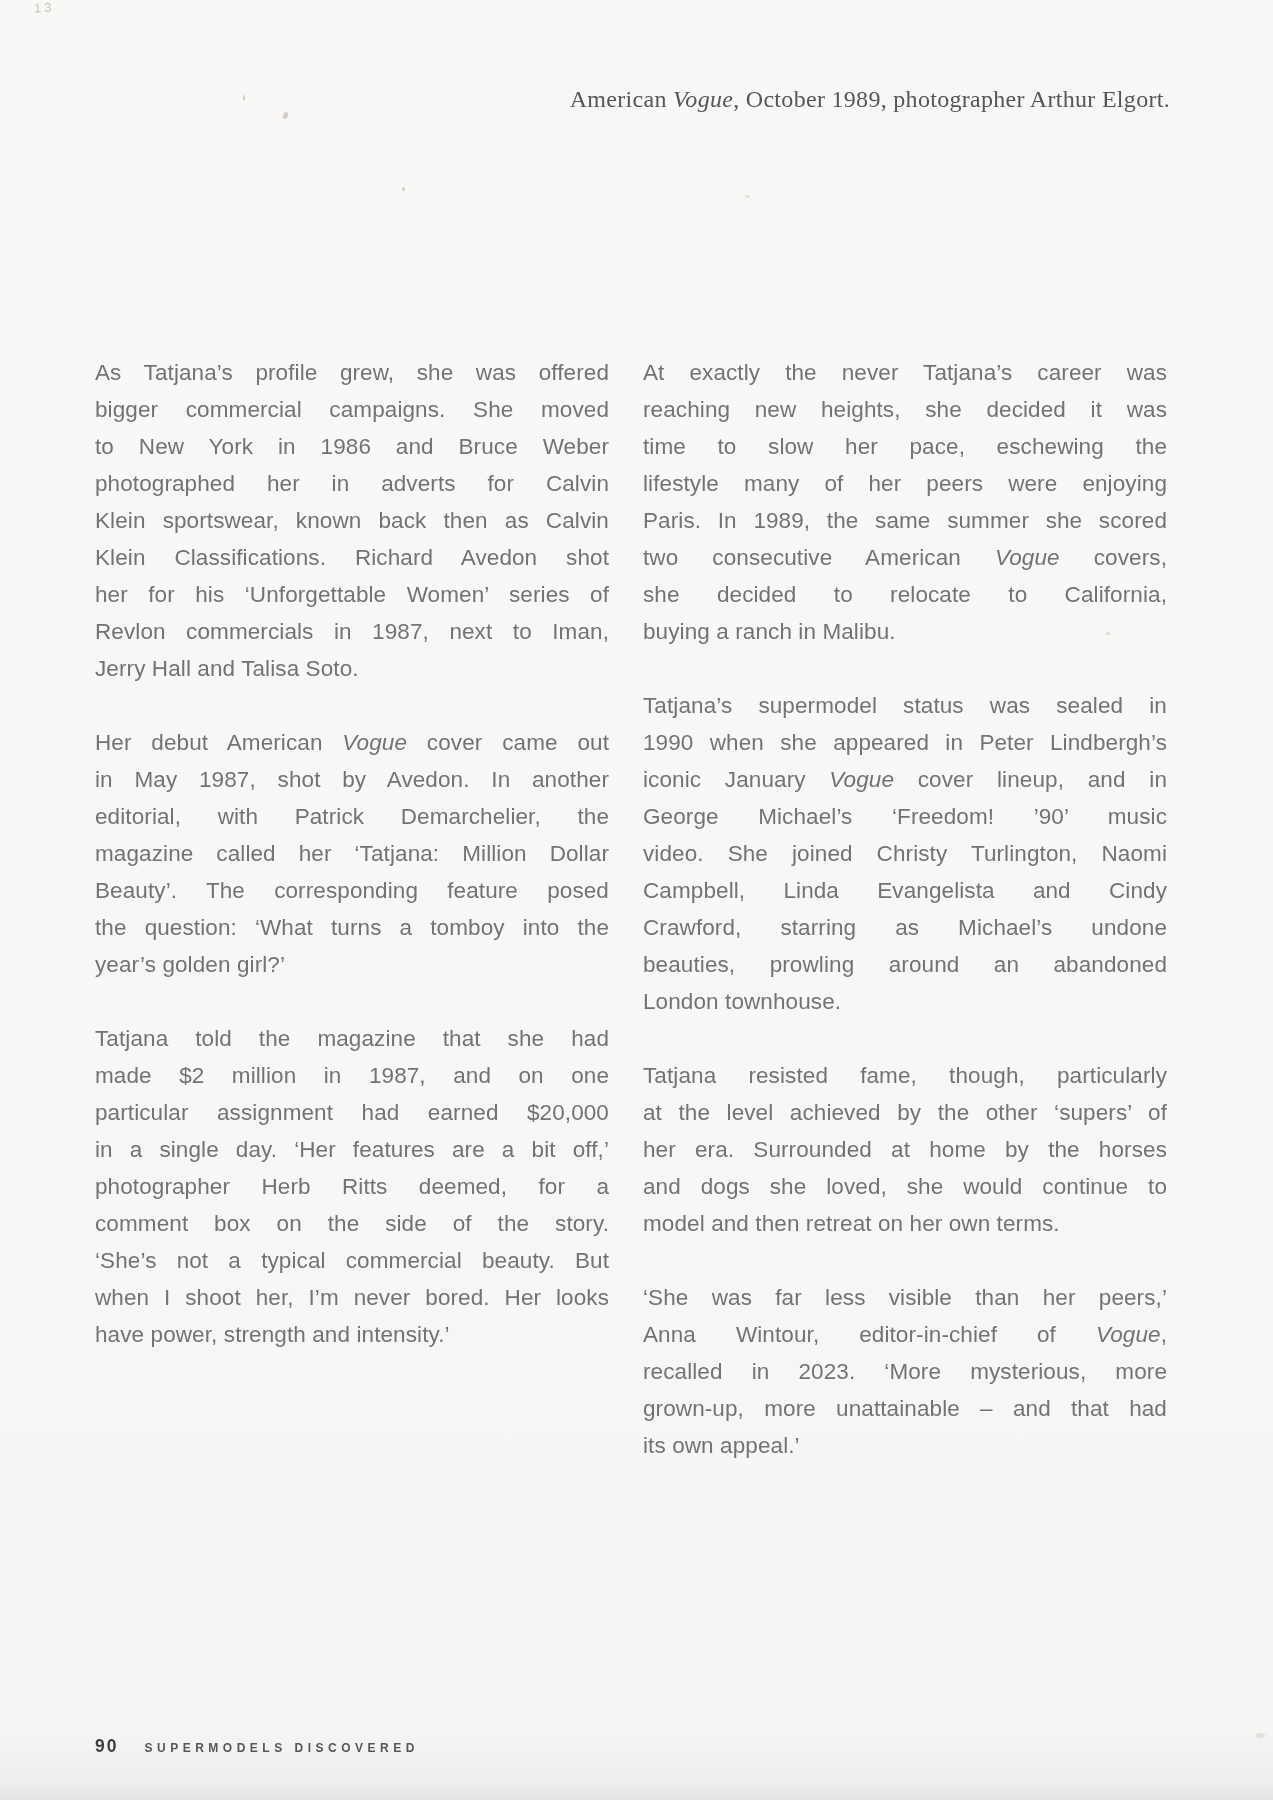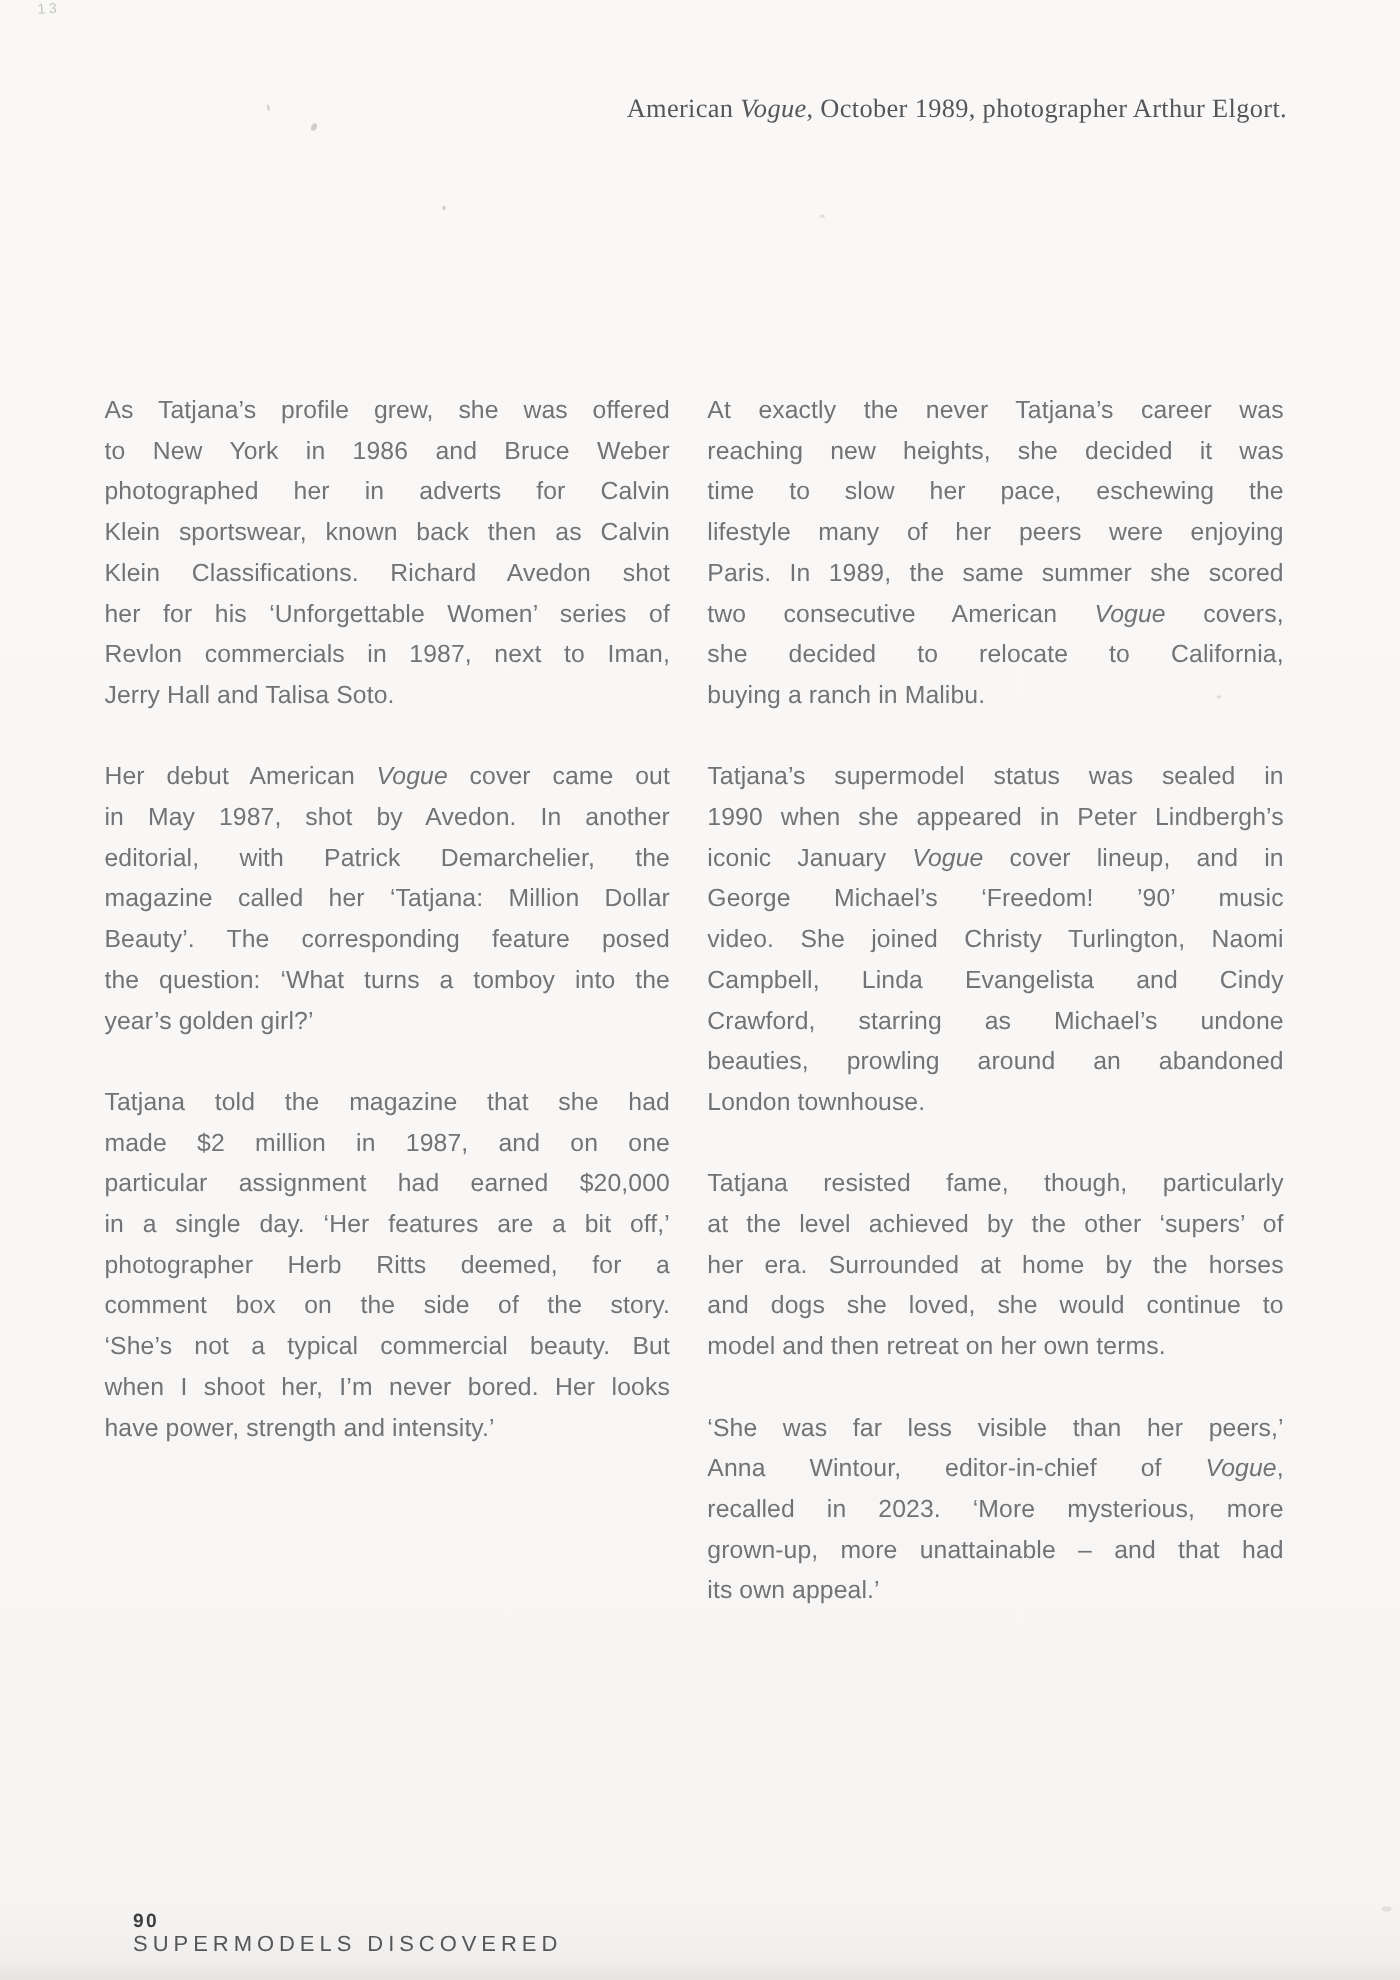--- a/index.html
+++ b/index.html
@@ -30,28 +30,28 @@
     letter-spacing:0.1px;
   }
   .col-left  { left:95px;  width:514px; }
   .col-right { left:643px; width:524px; }
   .para { margin:0 0 37px 0; }
   .ln { text-align:justify; text-align-last:justify; height:37px; overflow:hidden; }
   .ln.last { text-align-last:auto; }
   .it { font-style:italic; }
   .footer {
     position:absolute; left:95px; top:1736px;
-    display:flex; align-items:baseline;flex-direction:column;
+    display:flex; align-items:baseline;
   }
   .footer .pagenum {
     font-size:17.5px; font-weight:bold; letter-spacing:2px; color:#3d3e41;
   }
   .footer .booktitle {
     margin-left:26px;
-    font-size:20px; letter-spacing:4.5px; color:#55565a;
+    font-size:12px; letter-spacing:4.5px; color:#55565a;font-weight:bold;
   }
   .speckle { position:absolute; background:#a9a49c; opacity:0.5; border-radius:50%; }
   .sp1 { left:283px; top:112px; width:5px; height:7px; transform:rotate(25deg); }
   .sp2 { left:402px; top:187px; width:3px; height:4px; }
   .sp3 { left:243px; top:95px;  width:2px; height:6px; transform:rotate(-10deg); }
   .sp4 { left:745px; top:195px; width:5px; height:3px; opacity:0.3; }
   .sp5 { left:1106px; top:632px; width:4px; height:3px; opacity:0.35; }
   .sp6 { left:1256px; top:1733px; width:9px; height:5px; opacity:0.25; }
 </style>
 </head>
@@ -59,20 +59,21 @@
 
 <div class="page">
 
   <div class="pencil-mark">13</div>
 
   <div class="caption"><span>American </span><span class="it">Vogue</span><span>, October 1989, photographer Arthur Elgort.</span></div>
 
   <div class="col col-left">
     <div class="para">
       <div class="ln">As Tatjana’s profile grew, she was offered</div>
+      <div class="ln">bigger commercial campaigns. She moved</div>
       <div class="ln">to New York in 1986 and Bruce Weber</div>
       <div class="ln">photographed her in adverts for Calvin</div>
       <div class="ln">Klein sportswear, known back then as Calvin</div>
       <div class="ln">Klein Classifications. Richard Avedon shot</div>
       <div class="ln">her for his ‘Unforgettable Women’ series of</div>
       <div class="ln">Revlon commercials in 1987, next to Iman,</div>
       <div class="ln last">Jerry Hall and Talisa Soto.</div>
     </div>
     <div class="para">
       <div class="ln"><span>Her debut American </span><span class="it">Vogue</span><span> cover came out</span></div>

